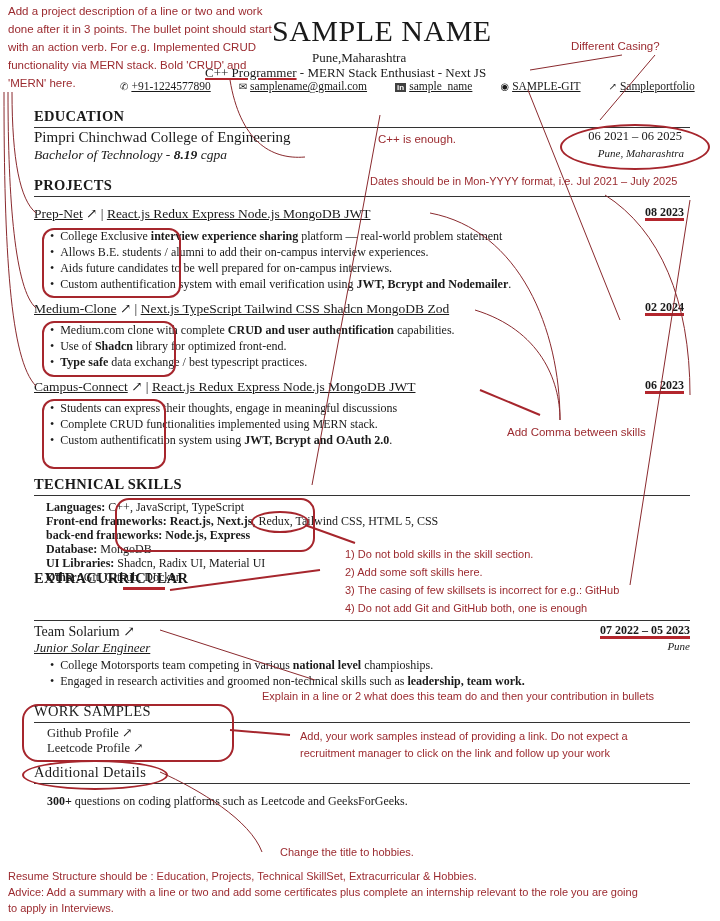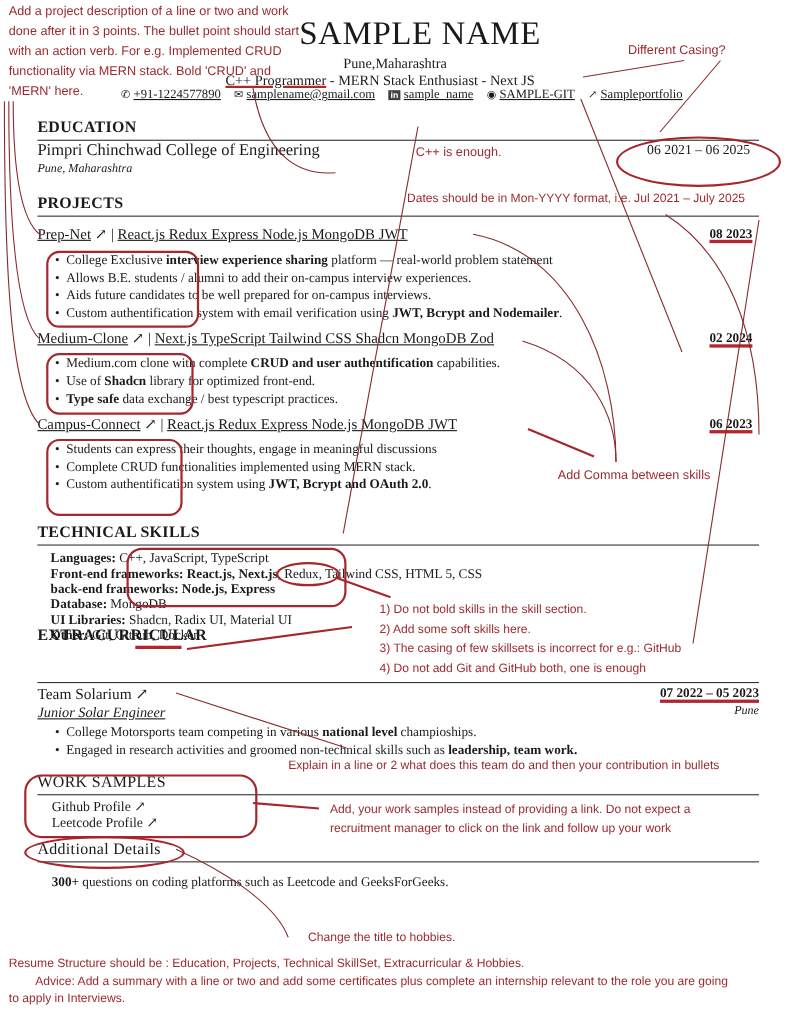--- a/index.html
+++ b/index.html
@@ -4,21 +4,21 @@
 <style>
   html, body { margin:0; padding:0; }
   body { width:720px; height:921px; background:#ffffff; position:relative; overflow:hidden;
          font-family:"Liberation Serif","DejaVu Serif",serif; color:#1a1a1a; }
   .abs { position:absolute; }
   .note { position:absolute; font-family:"Liberation Sans","DejaVu Sans",sans-serif; color:#9b2a2f; font-size:11.5px; line-height:18px; }
   .name { font-size:30px; letter-spacing:0.5px; left:272px; top:14px; }
   .loc { font-size:13px; left:312px; top:50px; }
   .tagline { font-size:13px; left:205px; top:65px; }
   .tagline .strike { text-decoration:underline; text-decoration-color:#b3262d; text-decoration-thickness:2px; }
-  .contacts { left:110px; top:80px; font-size:11.5px; display:flex; gap:12px; align-items:flex-start; }
+  .contacts { left:120px; top:80px; font-size:11.5px; display:flex; gap:28px; align-items:flex-start; }
   .contacts a { color:#1a1a1a; text-decoration:underline; }
   .ico { font-size:10px; display:inline-block; margin-right:3px; }
   .sec { position:absolute; left:34px; right:30px; font-size:14.5px; font-weight:bold; letter-spacing:0.3px; border-bottom:1.3px solid #333; padding-bottom:2px; }
   .row { position:absolute; left:34px; right:30px; display:flex; justify-content:space-between; font-size:14px; }
   .b { font-weight:normal; }
   .it { font-style:italic; }
   ul { margin:0; padding:0; list-style:none; position:absolute; left:50px; font-size:12px; line-height:16px; }
   ul li::before { content:"•"; margin-right:6px; }
   .proj-title { font-size:13.5px; }
   .proj-title u { text-decoration:underline; }
@@ -47,20 +47,21 @@
   <span><span class="ico">◉</span><a>SAMPLE-GIT</a></span>
   <span><span class="ico">↗</span><a>Sampleportfolio</a></span>
 </div>
 
 <div class="sec" style="top:108px;">EDUCATION</div>
 <div class="row" style="top:129px;">
   <span class="b" style="font-size:15px;">Pimpri Chinchwad College of Engineering</span>
   <span class="b" style="font-size:12.5px;padding-right:8px;">06 2021 – 06 2025</span>
 </div>
 <div class="row" style="top:147px;">
+  <span class="it" style="font-size:13.5px;"><span>Bachelor of Technology - </span><b>8.19</b><span> cgpa</span></span>
   <span class="it" style="font-size:11px;padding-right:6px;">Pune, Maharashtra</span>
 </div>
 <div class="note" style="left:378px;top:130px;">C++ is enough.</div>
 <div class="oval" style="left:560px;top:124px;width:146px;height:42px;"></div>
 
 <div class="sec" style="top:177px;">PROJECTS</div>
 <div class="note" style="left:370px;top:172px;font-size:11px;">Dates should be in Mon-YYYY format, i.e. Jul 2021 – July 2025</div>
 
 <div class="row" style="top:205px;">
   <span class="proj-title"><u class="b">Prep-Net</u> <span>↗</span> | <u>React.js Redux Express Node.js MongoDB JWT</u></span>
@@ -139,21 +140,21 @@
 <div class="circle" style="left:22px;top:704px;width:208px;height:54px;border-radius:16px;"></div>
 <div class="note" style="left:300px;top:727px;font-size:11px;">Add, your work samples instead of providing a link. Do not expect a</div>
 <div class="note" style="left:300px;top:744px;font-size:11px;">recruitment manager to click on the link and follow up your work</div>
 
 <div class="sec" style="top:764px;font-weight:normal;">Additional Details</div>
 <div class="oval" style="left:22px;top:760px;width:142px;height:26px;"></div>
 <div class="abs" style="left:47px;top:794px;font-size:12px;"><b>300+</b><span> questions on coding platforms such as Leetcode and GeeksForGeeks.</span></div>
 
 <div class="note" style="left:280px;top:843px;font-size:11px;">Change the title to hobbies.</div>
 <div class="note" style="left:8px;top:868px;font-size:11px;line-height:16px;">Resume Structure should be : Education, Projects, Technical SkillSet, Extracurricular &amp; Hobbies.</div>
-<div class="note" style="left:8px;top:884px;font-size:11px;line-height:16px;margin-left:24px;">Advice: Add a summary with a line or two and add some certificates plus complete an internship relevant to the role you are going</div>
+<div class="note" style="left:8px;top:884px;font-size:11px;line-height:16px;">Advice: Add a summary with a line or two and add some certificates plus complete an internship relevant to the role you are going</div>
 <div class="note" style="left:8px;top:900px;font-size:11px;line-height:16px;">to apply in Interviews.</div>
 
 <svg class="overlay" width="720" height="921">
   <g fill="none" stroke="#8a2a2e" stroke-width="1">
     <path d="M36 213 C 20 200, 12 160, 12 92"></path>
     <path d="M36 308 C 15 290, 8 200, 8 92"></path>
     <path d="M36 386 C 10 360, 4 250, 4 92"></path>
     <path d="M530 70 L 622 55"></path>
     <path d="M305 157 C 270 160, 240 140, 230 80"></path>
     <path d="M312 485 L 380 115 "></path>

